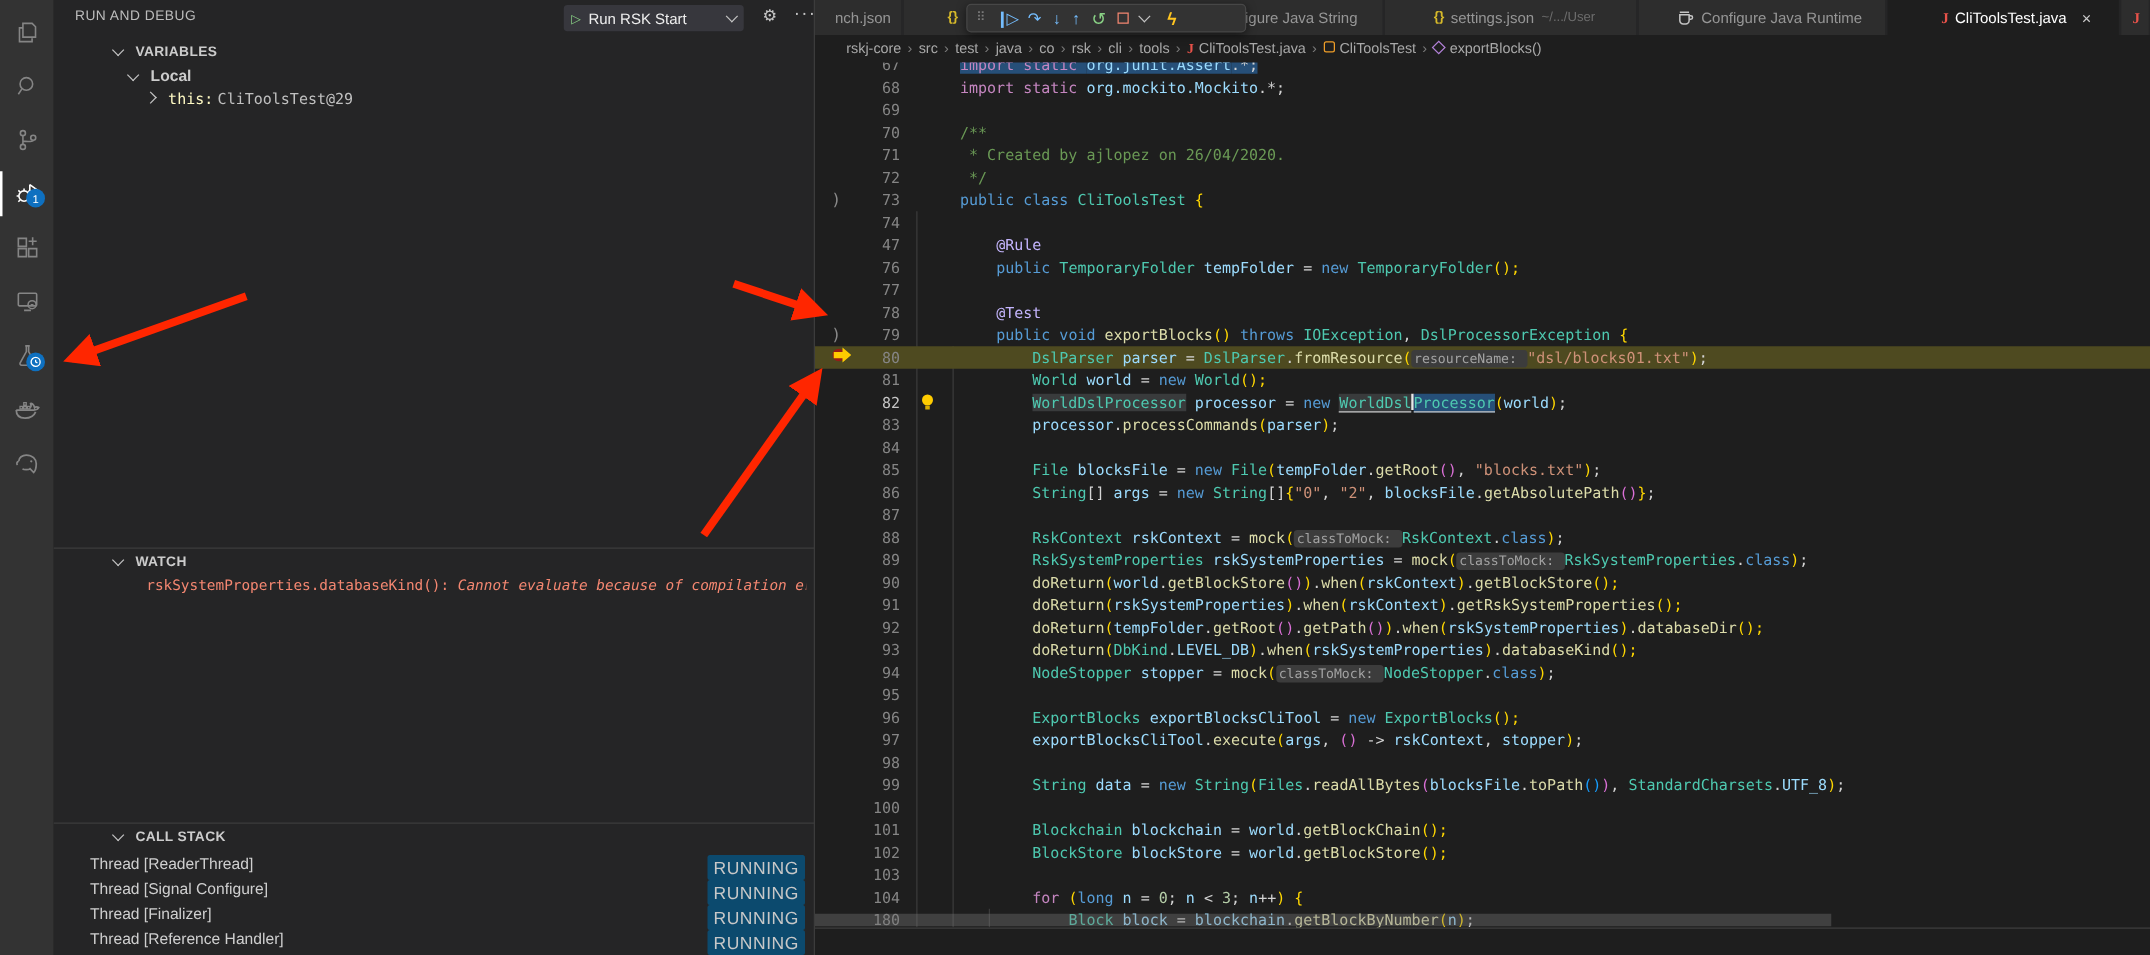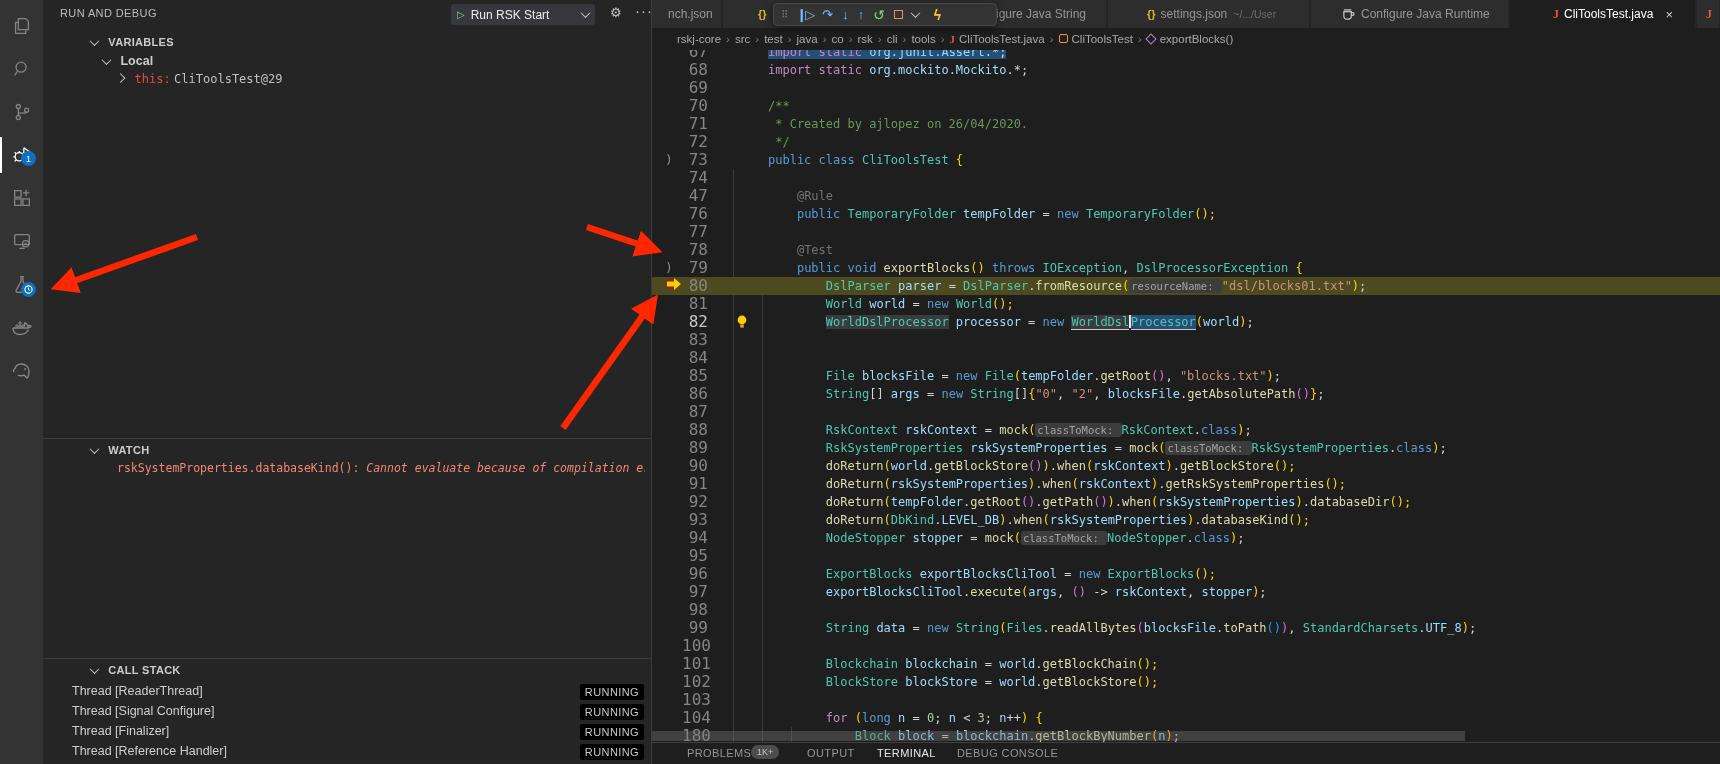--- a/index.html
+++ b/index.html
@@ -28,23 +28,23 @@
   .chev { display:inline-block; width:7px; height:7px; border-right:1.3px solid #c5c5c5; border-bottom:1.3px solid #c5c5c5; }
   .chev.down { transform:rotate(45deg) translate(-1px,-1px); }
   .chev.right { transform:rotate(-45deg) translate(1px,-1px); }
   .sb-header { position:absolute; font-size:11px; font-weight:bold; color:#cccccc; letter-spacing:.3px; }
   .sb-row { position:absolute; font-size:12.5px; white-space:nowrap; }
   #watch-item { color:#f48771; font-family:"DejaVu Sans Mono", monospace; font-size:11.5px; width:528px; overflow:hidden; text-overflow:clip; }
   #watch-item .w-err { font-style:italic; }
   .sb-divider { position:absolute; left:0; width:609px; height:1px; background:#3c3c3c; }
   .thread-row { position:absolute; left:0; width:609px; height:20px; font-size:12.5px; color:#cfcfcf; }
   .thread-row .t-label { position:absolute; left:29px; top:2px; }
-  .thread-row .t-badge { position:absolute; right:8px; top:2px; background:#000000; color:#c8c8c8;
-    font-size:11px; letter-spacing:.4px; padding:2px 5px; border-radius:2px; }
-  .kw-this { color:#ef4444; font-family:"DejaVu Sans Mono", monospace; font-size:12px;margin-top:33px; }
+  .thread-row .t-badge { position:absolute; right:8px; top:2px; background:#0c4a6e; color:#c8c8c8;
+    font-size:14px; letter-spacing:.4px; padding:2px 5px; border-radius:2px; }
+  .kw-this { color:#fef9c3; font-family:"DejaVu Sans Mono", monospace; font-size:12px;margin-top:33px; }
   .val-grey { color:#c0c0c0; font-family:"DejaVu Sans Mono", monospace; font-size:12px; }
 
   
   #editor { position:absolute; left:652px; top:0; width:1068px; height:764px; background:#1e1e1e; }
   #tabbar { position:absolute; left:0; top:0; width:1068px; height:28px; background:#252526; }
   .tab { position:absolute; top:0; height:28px; background:#2d2d2d; border-right:1px solid #252526;
     display:flex; align-items:center; font-size:12px; color:#969696; white-space:nowrap; }
   .tab.active { background:#1e1e1e; color:#ffffff; }
   .tab .ticon-json { color:#d7ba2a; font-weight:bold; font-size:11px; margin-right:5px; }
   .tab .ticon-java { color:#e8524a; font-weight:bold; font-size:12px; margin-right:5px; font-family:"Liberation Serif", serif; }
@@ -70,28 +70,28 @@
   .bc-java { color:#e8524a; font-weight:bold; margin-right:4px; font-family:"Liberation Serif", serif; font-size:11px;}
   .bc-class { display:inline-block; width:9px; height:9px; border:1.4px solid #ee9d28; border-radius:2px; margin-right:4px; }
   .bc-method { display:inline-block; width:8px; height:8px; border:1.4px solid #b180d7; transform:rotate(45deg); margin-right:5px; }
 
   
   #codeview { position:absolute; left:0; top:50px; width:1068px; height:692px; overflow:hidden;
     font-family:"DejaVu Sans Mono", monospace; font-size:12px; }
   .guide { position:absolute; width:1px; background:#3b3b3b; }
   .crow { position:absolute; left:0; width:1068px; height:18px; line-height:18px; }
   .crow.exec { background:#4e4a20; }
-  .cnum { position:absolute; left:30px; width:26px; text-align:right; color:#858585; font-size:16px; }
+  .cnum { position:absolute; left:42px; width:26px; text-align:right; color:#858585; font-size:12px; }
   .cnum.on { color:#c6c6c6; }
   .cglyph { position:absolute; left:13px; top:0; width:22px; height:18px; }
   .fold-mark { color:#8a8a8a; font-size:13px; }
   .ctext { position:absolute; left:78px; white-space:pre; color:#d4d4d4;margin-left:38px; }
   .tk.kw{color:#569cd6} .tk.ctrl{color:#c586c0} .tk.type{color:#4ec9b0} .tk.fn{color:#dcdcaa}
   .tk.var{color:#9cdcfe} .tk.str{color:#ce9178} .tk.num{color:#b5cea8} .tk.com{color:#6a9955}
-  .tk.pun{color:#d4d4d4} .tk.ann{color:#737373} .tk.b1{color:#ffd700} .tk.b2{color:#da70d6} .tk.b3{color:#179fff}
+  .tk.pun{color:#d4d4d4} .tk.ann{color:#c4b5fd} .tk.b1{color:#ffd700} .tk.b2{color:#da70d6} .tk.b3{color:#179fff}
   .tk.inlay{background:#3c3c3c;color:#a3a3a3;border-radius:3px;font-size:10.5px;padding:1px 2px;}
   .tk.sel{background:#264f78} .tk.hl{background:rgba(92,95,97,.45)} .tk.ul{border-bottom:1px solid #c8c8c8}
   .cursor{display:inline-block;width:1.5px;height:13px;background:#e8e8e8;vertical-align:-2px;}
   #hscroll { position:absolute; left:0; top:681px; width:813px; height:10px; background:rgba(121,121,121,.38); }
 
   
   #panel-divider { position:absolute; left:0; top:742px; width:1068px; height:1px; background:#3e3e3e; }
   #panel { position:absolute; left:0; top:743px; width:1068px; height:21px; background:#1e1e1e; }
   .ptab { position:absolute; top:4px; font-size:11px; color:#969696; letter-spacing:.4px; }
   .ptab.active { color:#e7e7e7; }
@@ -376,20 +376,21 @@
             <span class="cnum on">82</span>
             <span class="ctext"><span class="tk pun">        </span><span class="tk type hl">WorldDslProcessor</span><span class="tk pun"> </span><span class="tk var">processor</span><span class="tk pun"> = </span><span class="tk kw">new </span><span class="tk type hl ul">WorldDsl</span><span class="cursor"></span><span class="tk type sel ul">Processor</span><span class="tk b1">(</span><span class="tk var">world</span><span class="tk b1">)</span><span class="tk pun">;</span></span>
             <span style="position: absolute; left: 84px; top: 2px;"><svg width="12" height="14" viewBox="0 0 12 14">
                 <circle cx="6" cy="5" r="4.4" fill="#ffcc00"></circle>
                 <rect x="4.2" y="9.6" width="3.6" height="3" fill="#d8ad00"></rect>
               </svg></span>
           </div>
           <div class="crow" style="top: 281px;">
             <span class="cglyph"></span>
             <span class="cnum">83</span>
+            <span class="ctext"><span class="tk pun">        </span><span class="tk var">processor</span><span class="tk pun">.</span><span class="tk fn">processCommands</span><span class="tk b1">(</span><span class="tk var">parser</span><span class="tk b1">)</span><span class="tk pun">;</span></span>
           </div>
           <div class="crow" style="top: 299px;">
             <span class="cglyph"></span>
             <span class="cnum">84</span>
             <span class="ctext"></span>
           </div>
           <div class="crow" style="top: 317px;">
             <span class="cglyph"></span>
             <span class="cnum">85</span>
             <span class="ctext"><span class="tk pun">        </span><span class="tk type">File </span><span class="tk var">blocksFile</span><span class="tk pun"> = </span><span class="tk kw">new </span><span class="tk type">File</span><span class="tk b1">(</span><span class="tk var">tempFolder</span><span class="tk pun">.</span><span class="tk fn">getRoot</span><span class="tk b2">()</span><span class="tk pun">, </span><span class="tk str">"blocks.txt"</span><span class="tk b1">)</span><span class="tk pun">;</span></span>
@@ -492,27 +493,20 @@
           <div class="crow" style="top: 677px;">
             <span class="cglyph"></span>
             <span class="cnum">180</span>
             <span class="ctext"><span class="tk pun">            </span><span class="tk type">Block </span><span class="tk var">block</span><span class="tk pun"> = </span><span class="tk var">blockchain</span><span class="tk pun">.</span><span class="tk fn">getBlockByNumber</span><span class="tk b1">(</span><span class="tk var">n</span><span class="tk b1">)</span><span class="tk pun">;</span></span>
           </div>
         </div>
     <div id="hscroll"></div>
   </div>
 
   <div id="panel-divider"></div>
-  <div id="panel">
-    <span class="ptab" style="left:35px">PROBLEMS</span>
-    <span class="pbadge" style="left:99px">1K+</span>
-    <span class="ptab" style="left:155px">OUTPUT</span>
-    <span class="ptab active" style="left:225px">TERMINAL</span>
-    <span class="ptab" style="left:305px">DEBUG CONSOLE</span>
-  </div>
 </div>
 
 <svg id="arrows" viewBox="0 0 1720 764">
       <defs>
         <marker id="ah" viewBox="0 0 10 10" refX="7.5" refY="5" markerWidth="4.2" markerHeight="4.2" orient="auto-start-reverse">
           <path d="M0,0 L10,5 L0,10 z" fill="#ff2600"></path>
         </marker>
       </defs>
       <line x1="197" y1="237" x2="57" y2="287" stroke="#ff2600" stroke-width="6.5" marker-end="url(#ah)"></line>
       <line x1="587" y1="227" x2="656" y2="250" stroke="#ff2600" stroke-width="6.5" marker-end="url(#ah)"></line>

